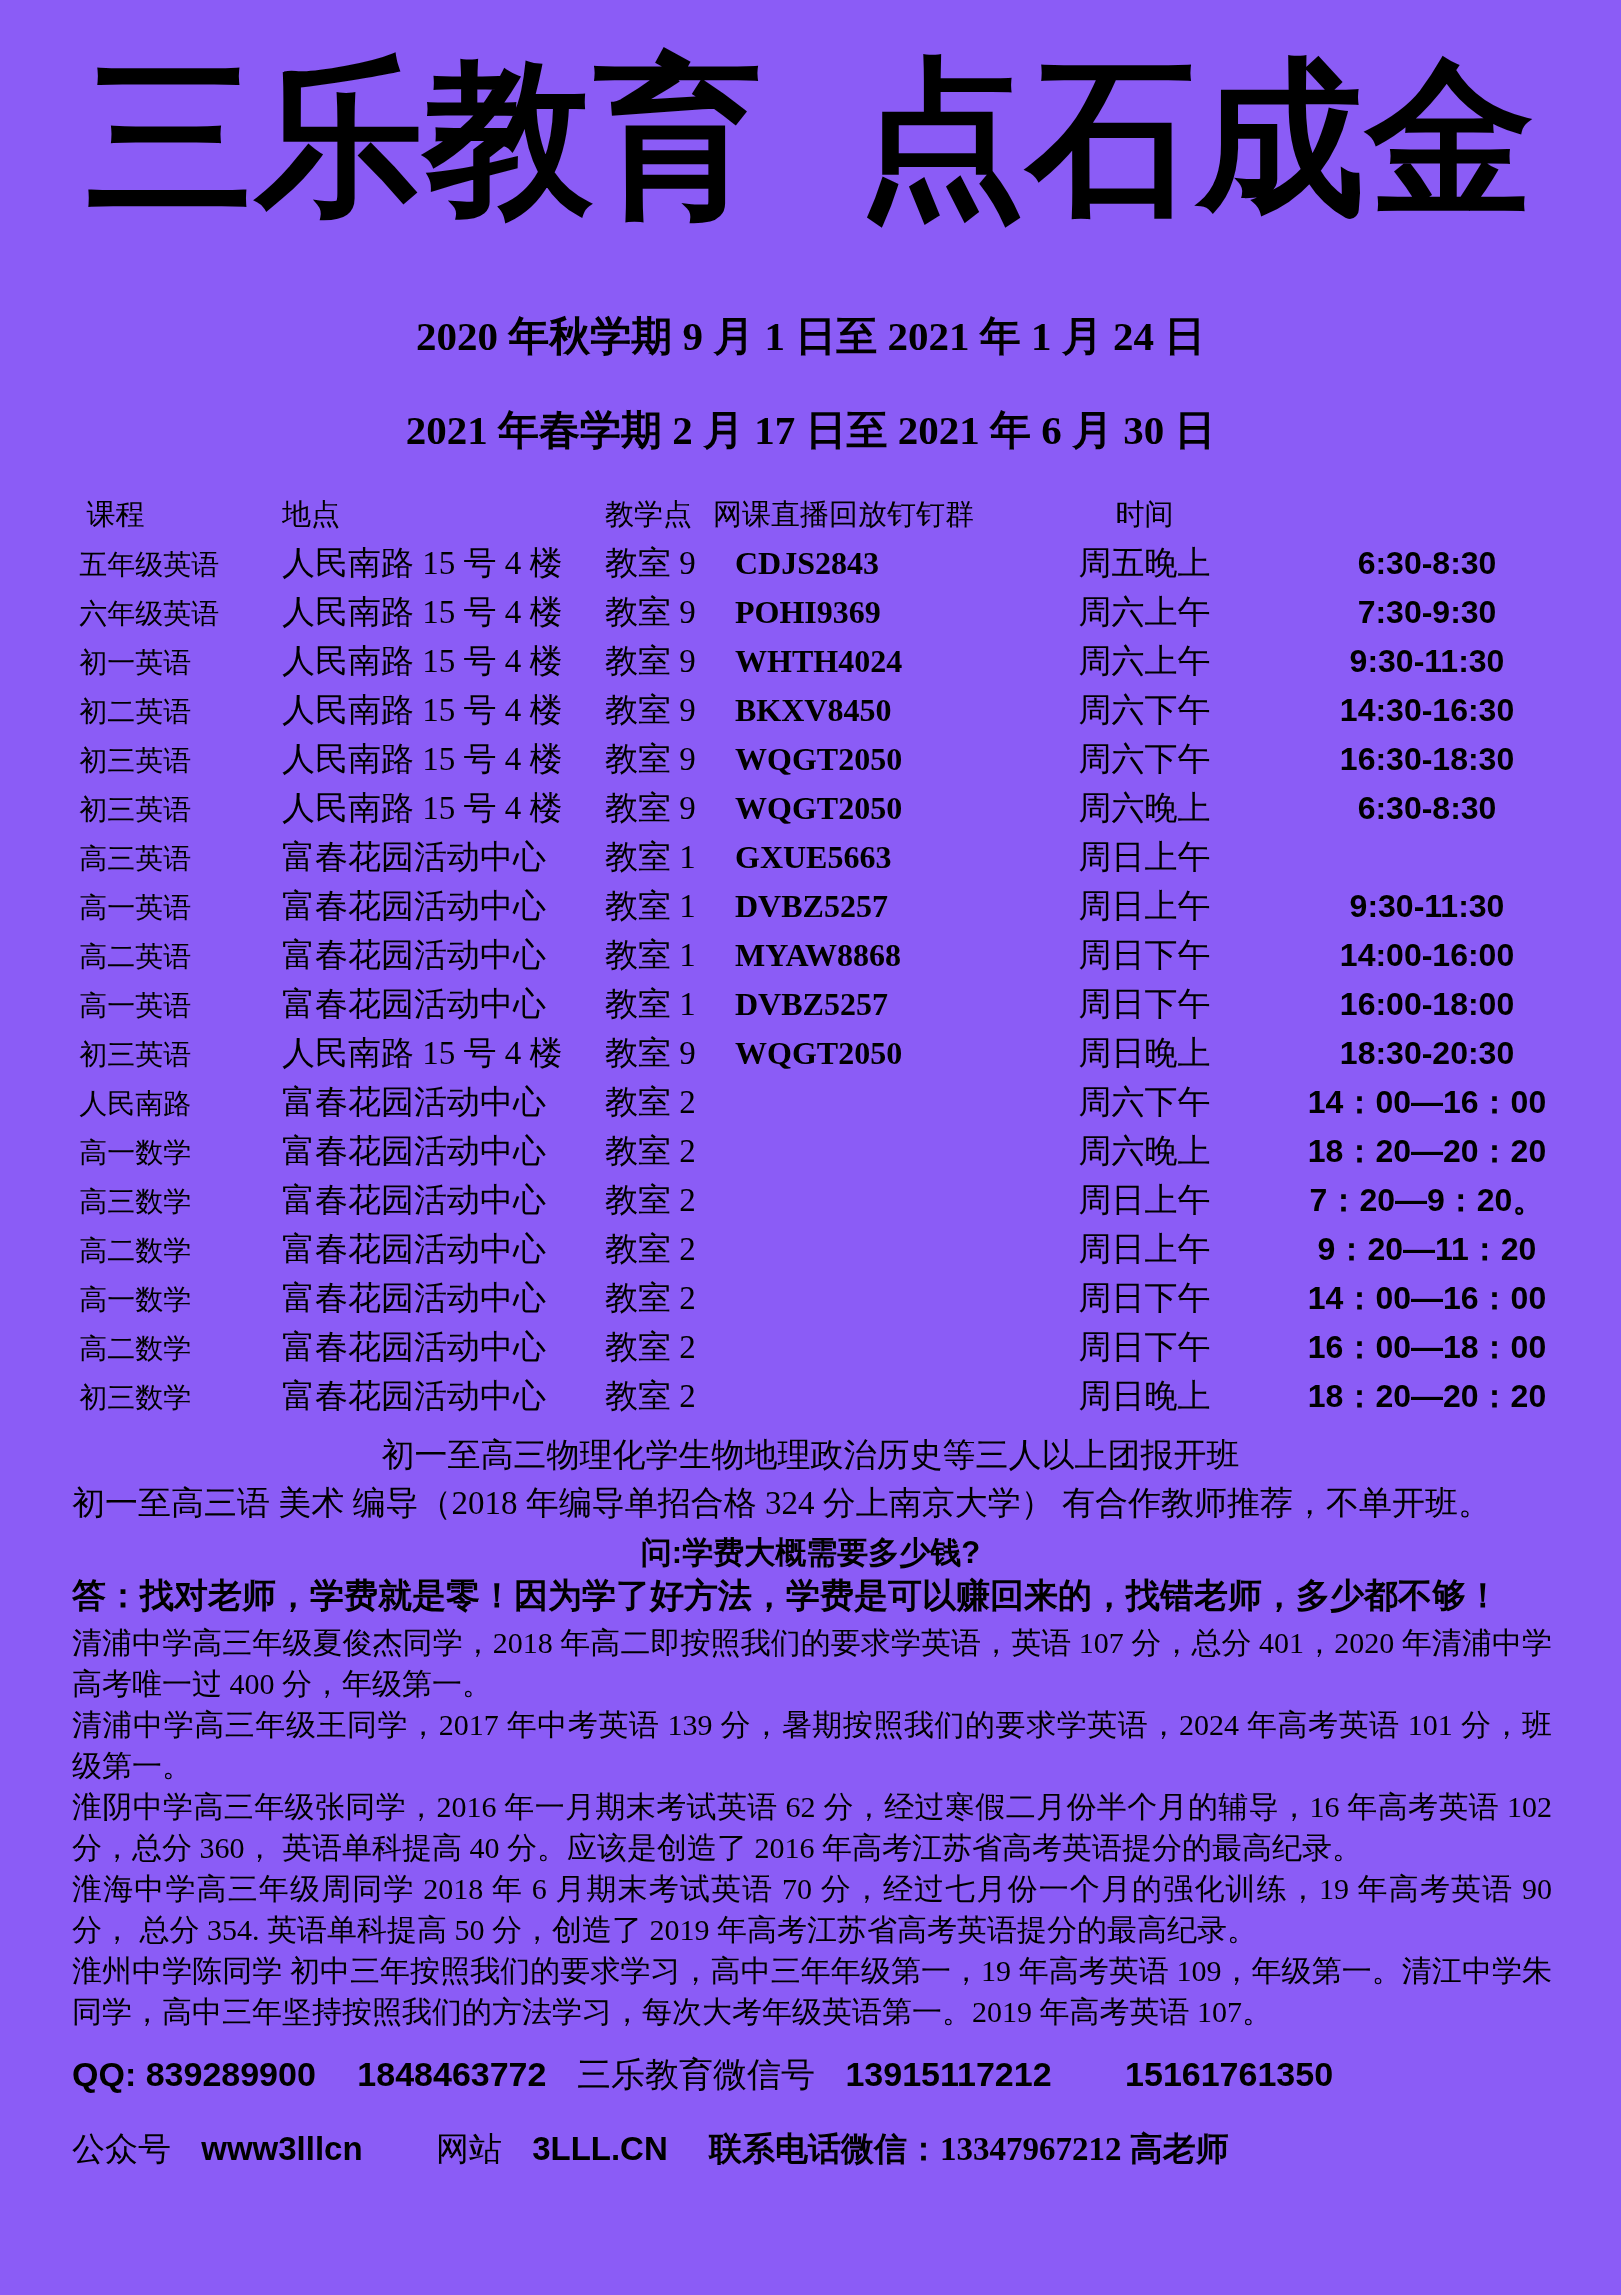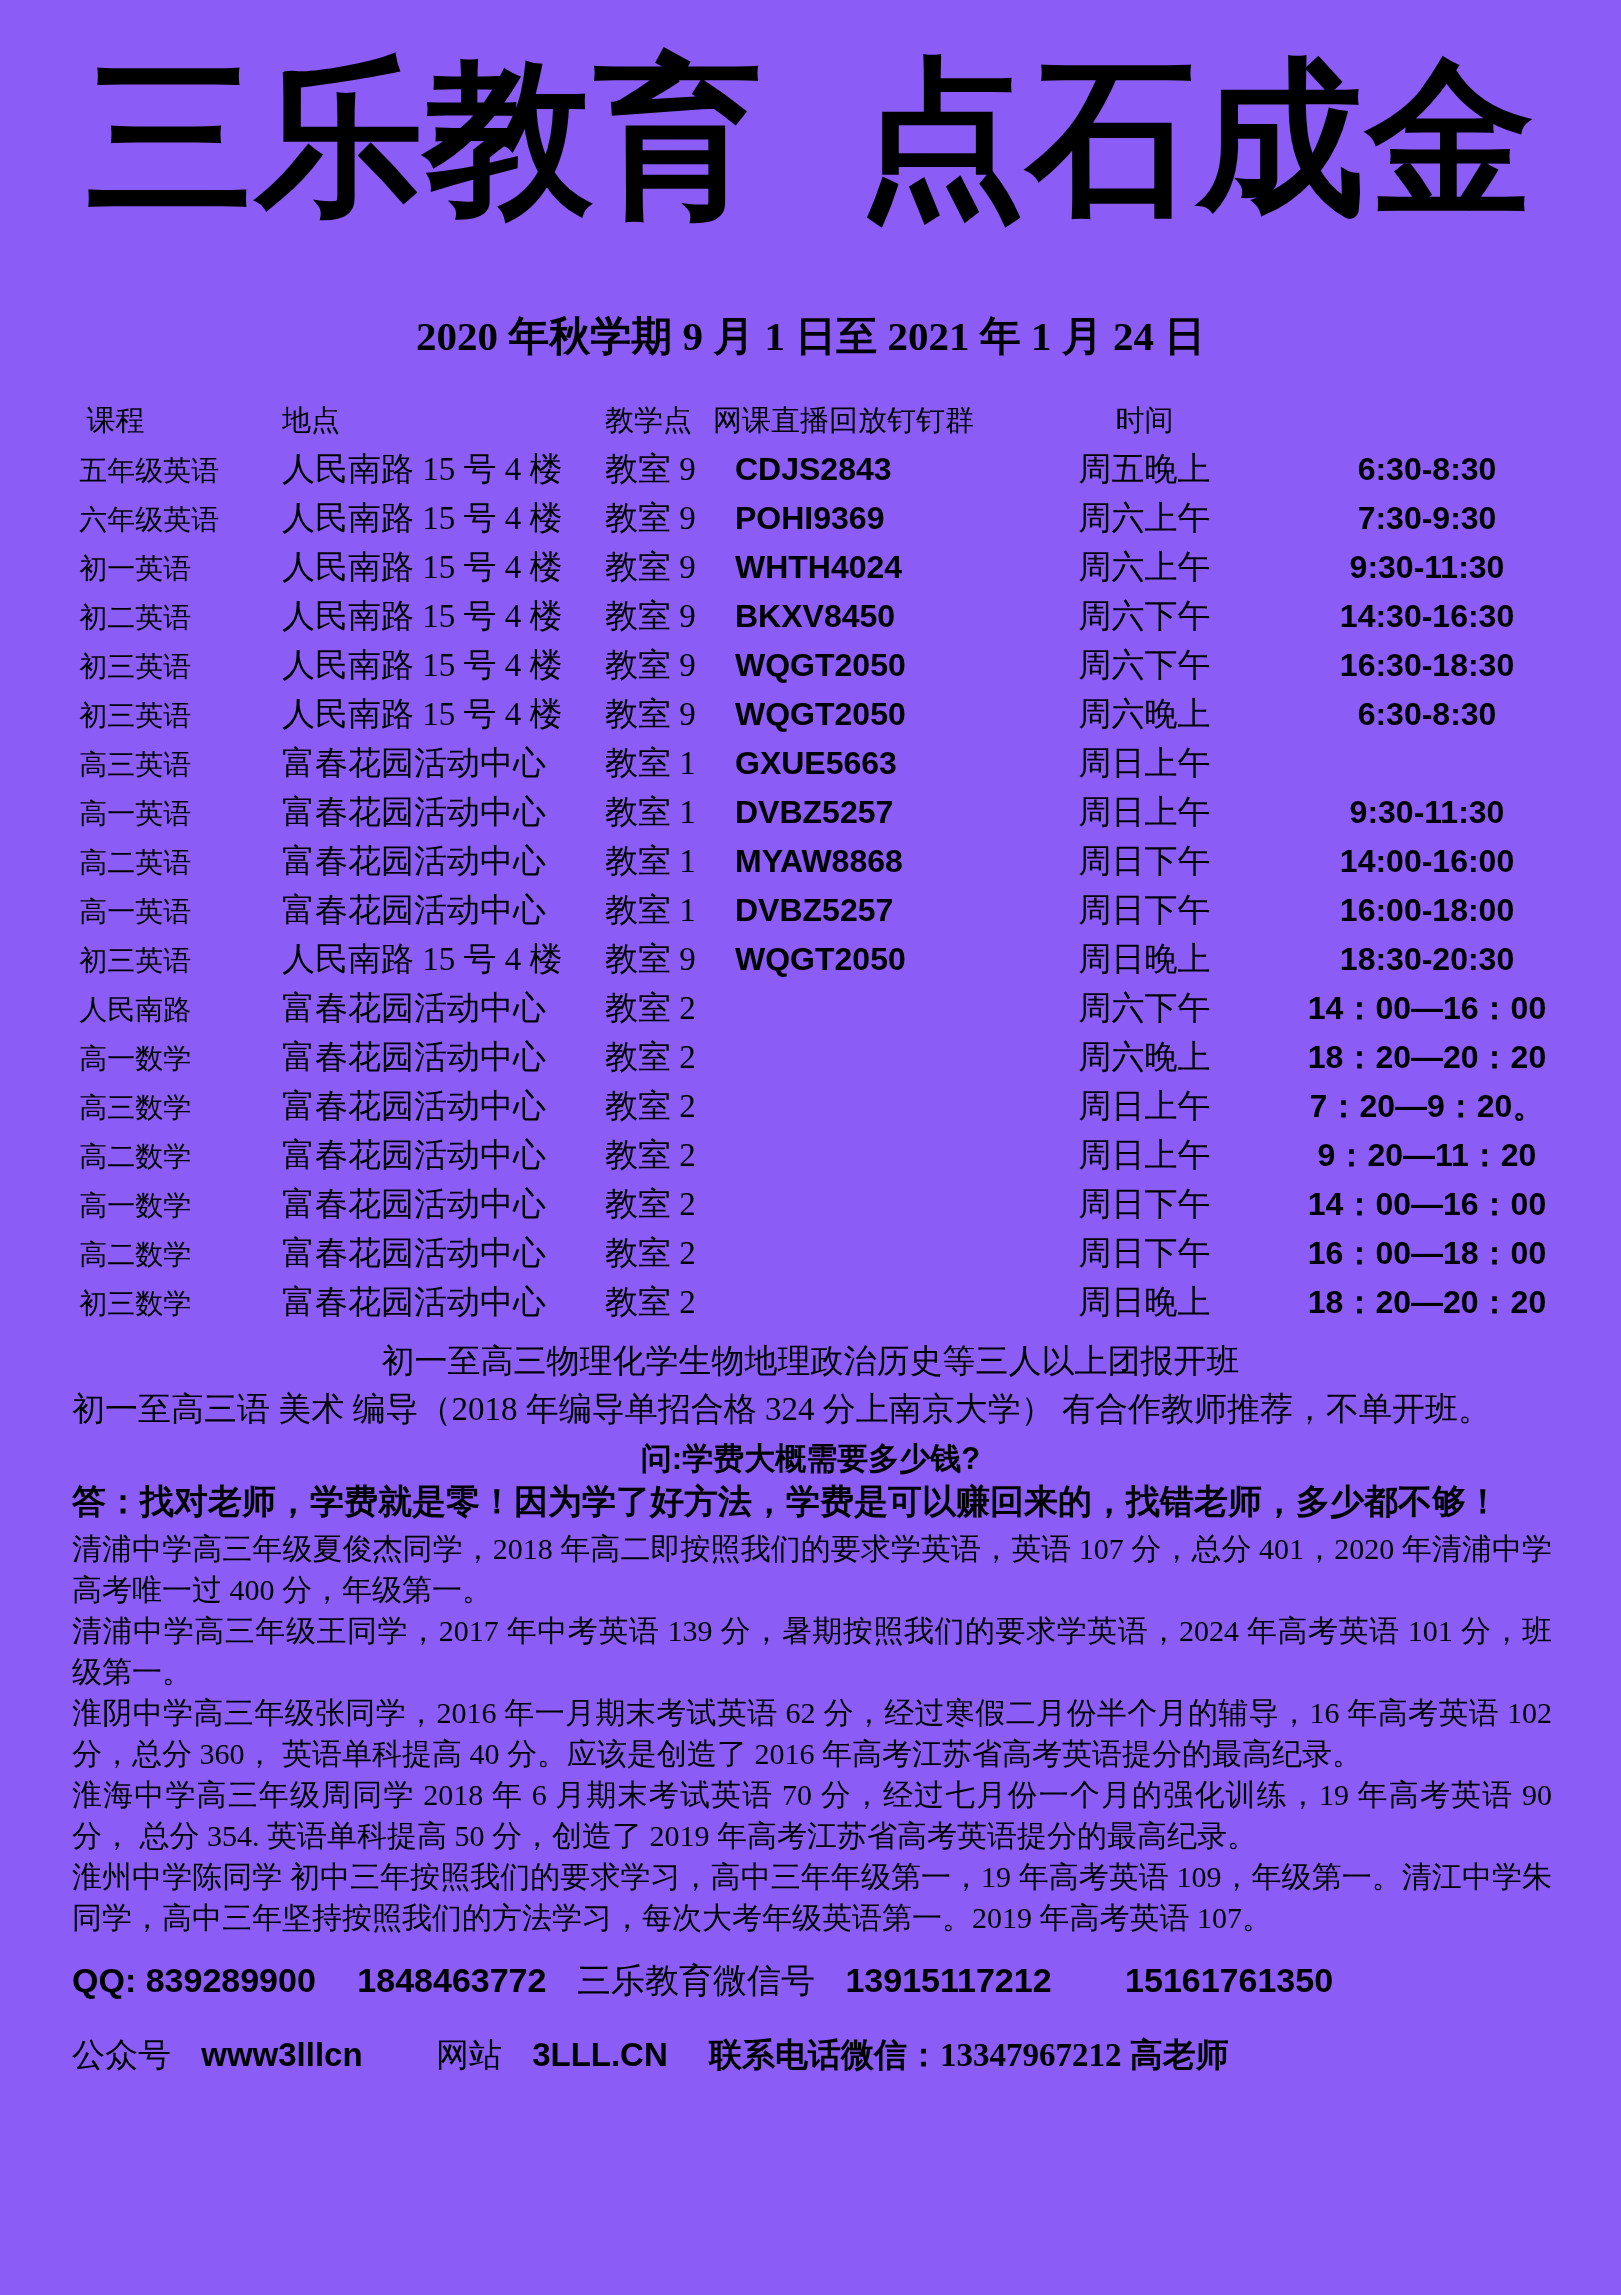--- a/index.html
+++ b/index.html
@@ -41,21 +41,21 @@
     line-height:49px;
     white-space:nowrap;
   }
   .thead .cell{font-size:29px;font-weight:normal;}
   .cell{overflow:visible;}
   .c-course{font-size:28px;padding-left:7.2px;}
   .c-location{font-size:33px;}
   .c-classroom{font-size:33px;}
   .c-code{
     font-size:32px;font-weight:bold;
-    font-family:Liberation Sans, sans-serif;
+    font-family:Liberation Serif, serif;
   }
   .c-day{font-size:33px;text-align:center;}
   .c-time{
     font-size:32px;font-weight:bold;text-align:center;
     font-family:"Liberation Sans","DejaVu Sans",sans-serif;
   }
   .thead .c-course{padding-left:14.5px;}
   .thead .c-code{font-family:"Liberation Serif","DejaVu Serif",serif;font-weight:normal;margin-left:-22px;}
   .thead .c-day{text-align:center;}
   
@@ -117,20 +117,21 @@
 </style>
 </head>
 <body>
 
 <div class="page">
 
   <h1 class="title">三乐教育 点石成金</h1>
 
   <div class="semesters">
     <div>2020 年秋学期 9 月 1 日至 2021 年  1 月 24 日</div>
+    <div>2021 年春学期 2 月 17 日至 2021 年 6 月 30 日</div>
   </div>
 
   <div class="ctable">
     <div class="trow thead">
       <div class="cell c-course">课程</div>
       <div class="cell c-location">地点</div>
       <div class="cell c-classroom">教学点</div>
       <div class="cell c-code">网课直播回放钉钉群</div>
       <div class="cell c-day">时间</div>
       <div class="cell c-time"></div>

